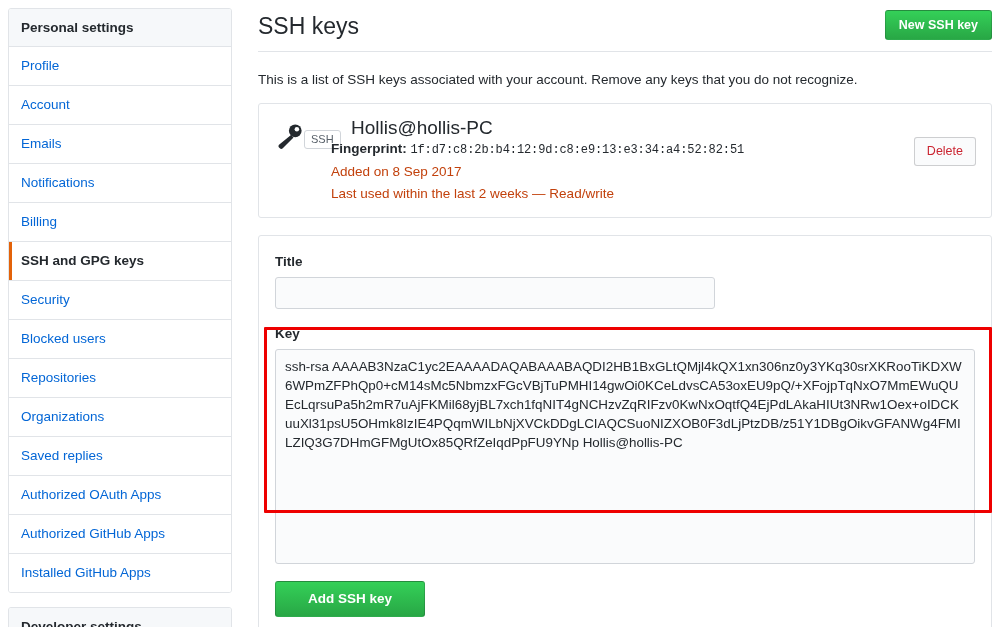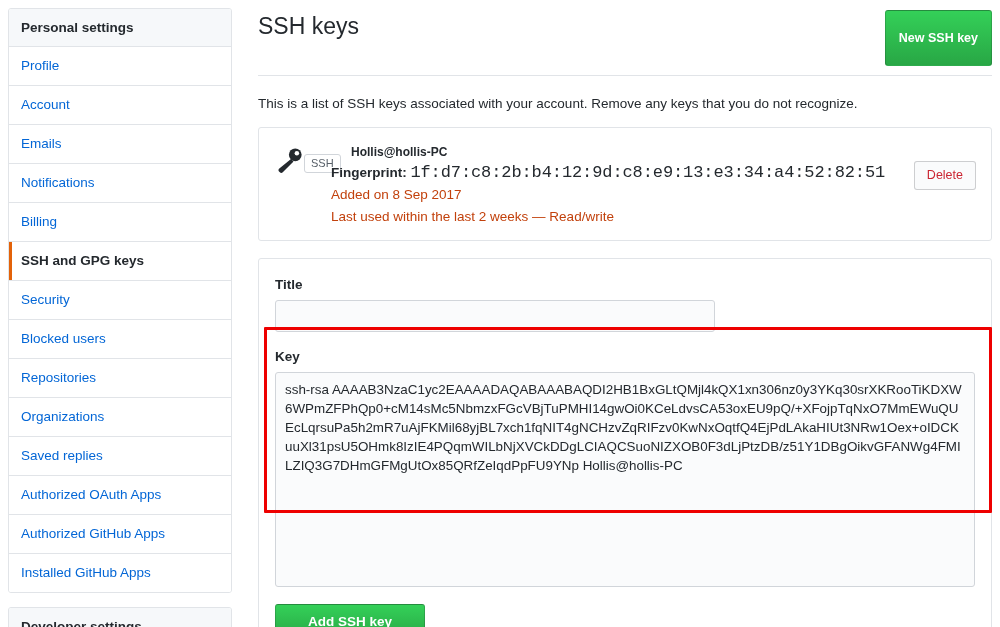--- a/index.html
+++ b/index.html
@@ -80,21 +80,21 @@
     color: #24292e;
     line-height: 32px;
   }
   .btn-green {
     background: linear-gradient(#34d058, #28a745);
     border: 1px solid rgba(27,31,35,.2);
     border-radius: 3px;
     color: #fff;
     font-size: 12.5px;
     font-weight: bold;
-    padding: 20px 13px;
+    padding: 7px 13px;
     line-height: 14px;
     cursor: pointer;
     font-family: "Liberation Sans", sans-serif;
     white-space: nowrap;
   }
   .intro {
     font-size: 13.5px;
     color: #24292e;
     margin: 18px 0 13px 0;
     line-height: 20px;
@@ -123,36 +123,36 @@
     margin-top: 4px;
     border: 1px solid #d1d5da;
     border-radius: 3px;
     font-size: 11px;
     color: #586069;
     padding: 1px 6px 2px 6px;
     line-height: 14px;
   }
   .key-info { flex: 1; padding-left: 5px; }
   .key-title {
-    font-size: 12px;
-    font-weight: bold;
+    font-size: 19px;
+    font-weight: normal;
     color: #24292e;
     line-height: 20px;
     padding-left: 20px;
   }
   .key-fp {
     font-size: 13px;
     color: #24292e;
     line-height: 20px;
     margin-top: 1px;
   }
   .key-fp .lbl { font-weight: bold; font-size: 13.5px; }
   .key-fp .val {
     font-family: "Liberation Mono", monospace;
-    font-size: 17px;
+    font-size: 12px;
     letter-spacing: -0.1px;
   }
   .key-meta {
     font-size: 13.5px;
     color: #c2410c;
     line-height: 20px;
     margin-top: 2px;
   }
   .btn-delete {
     background: #fafbfc;

